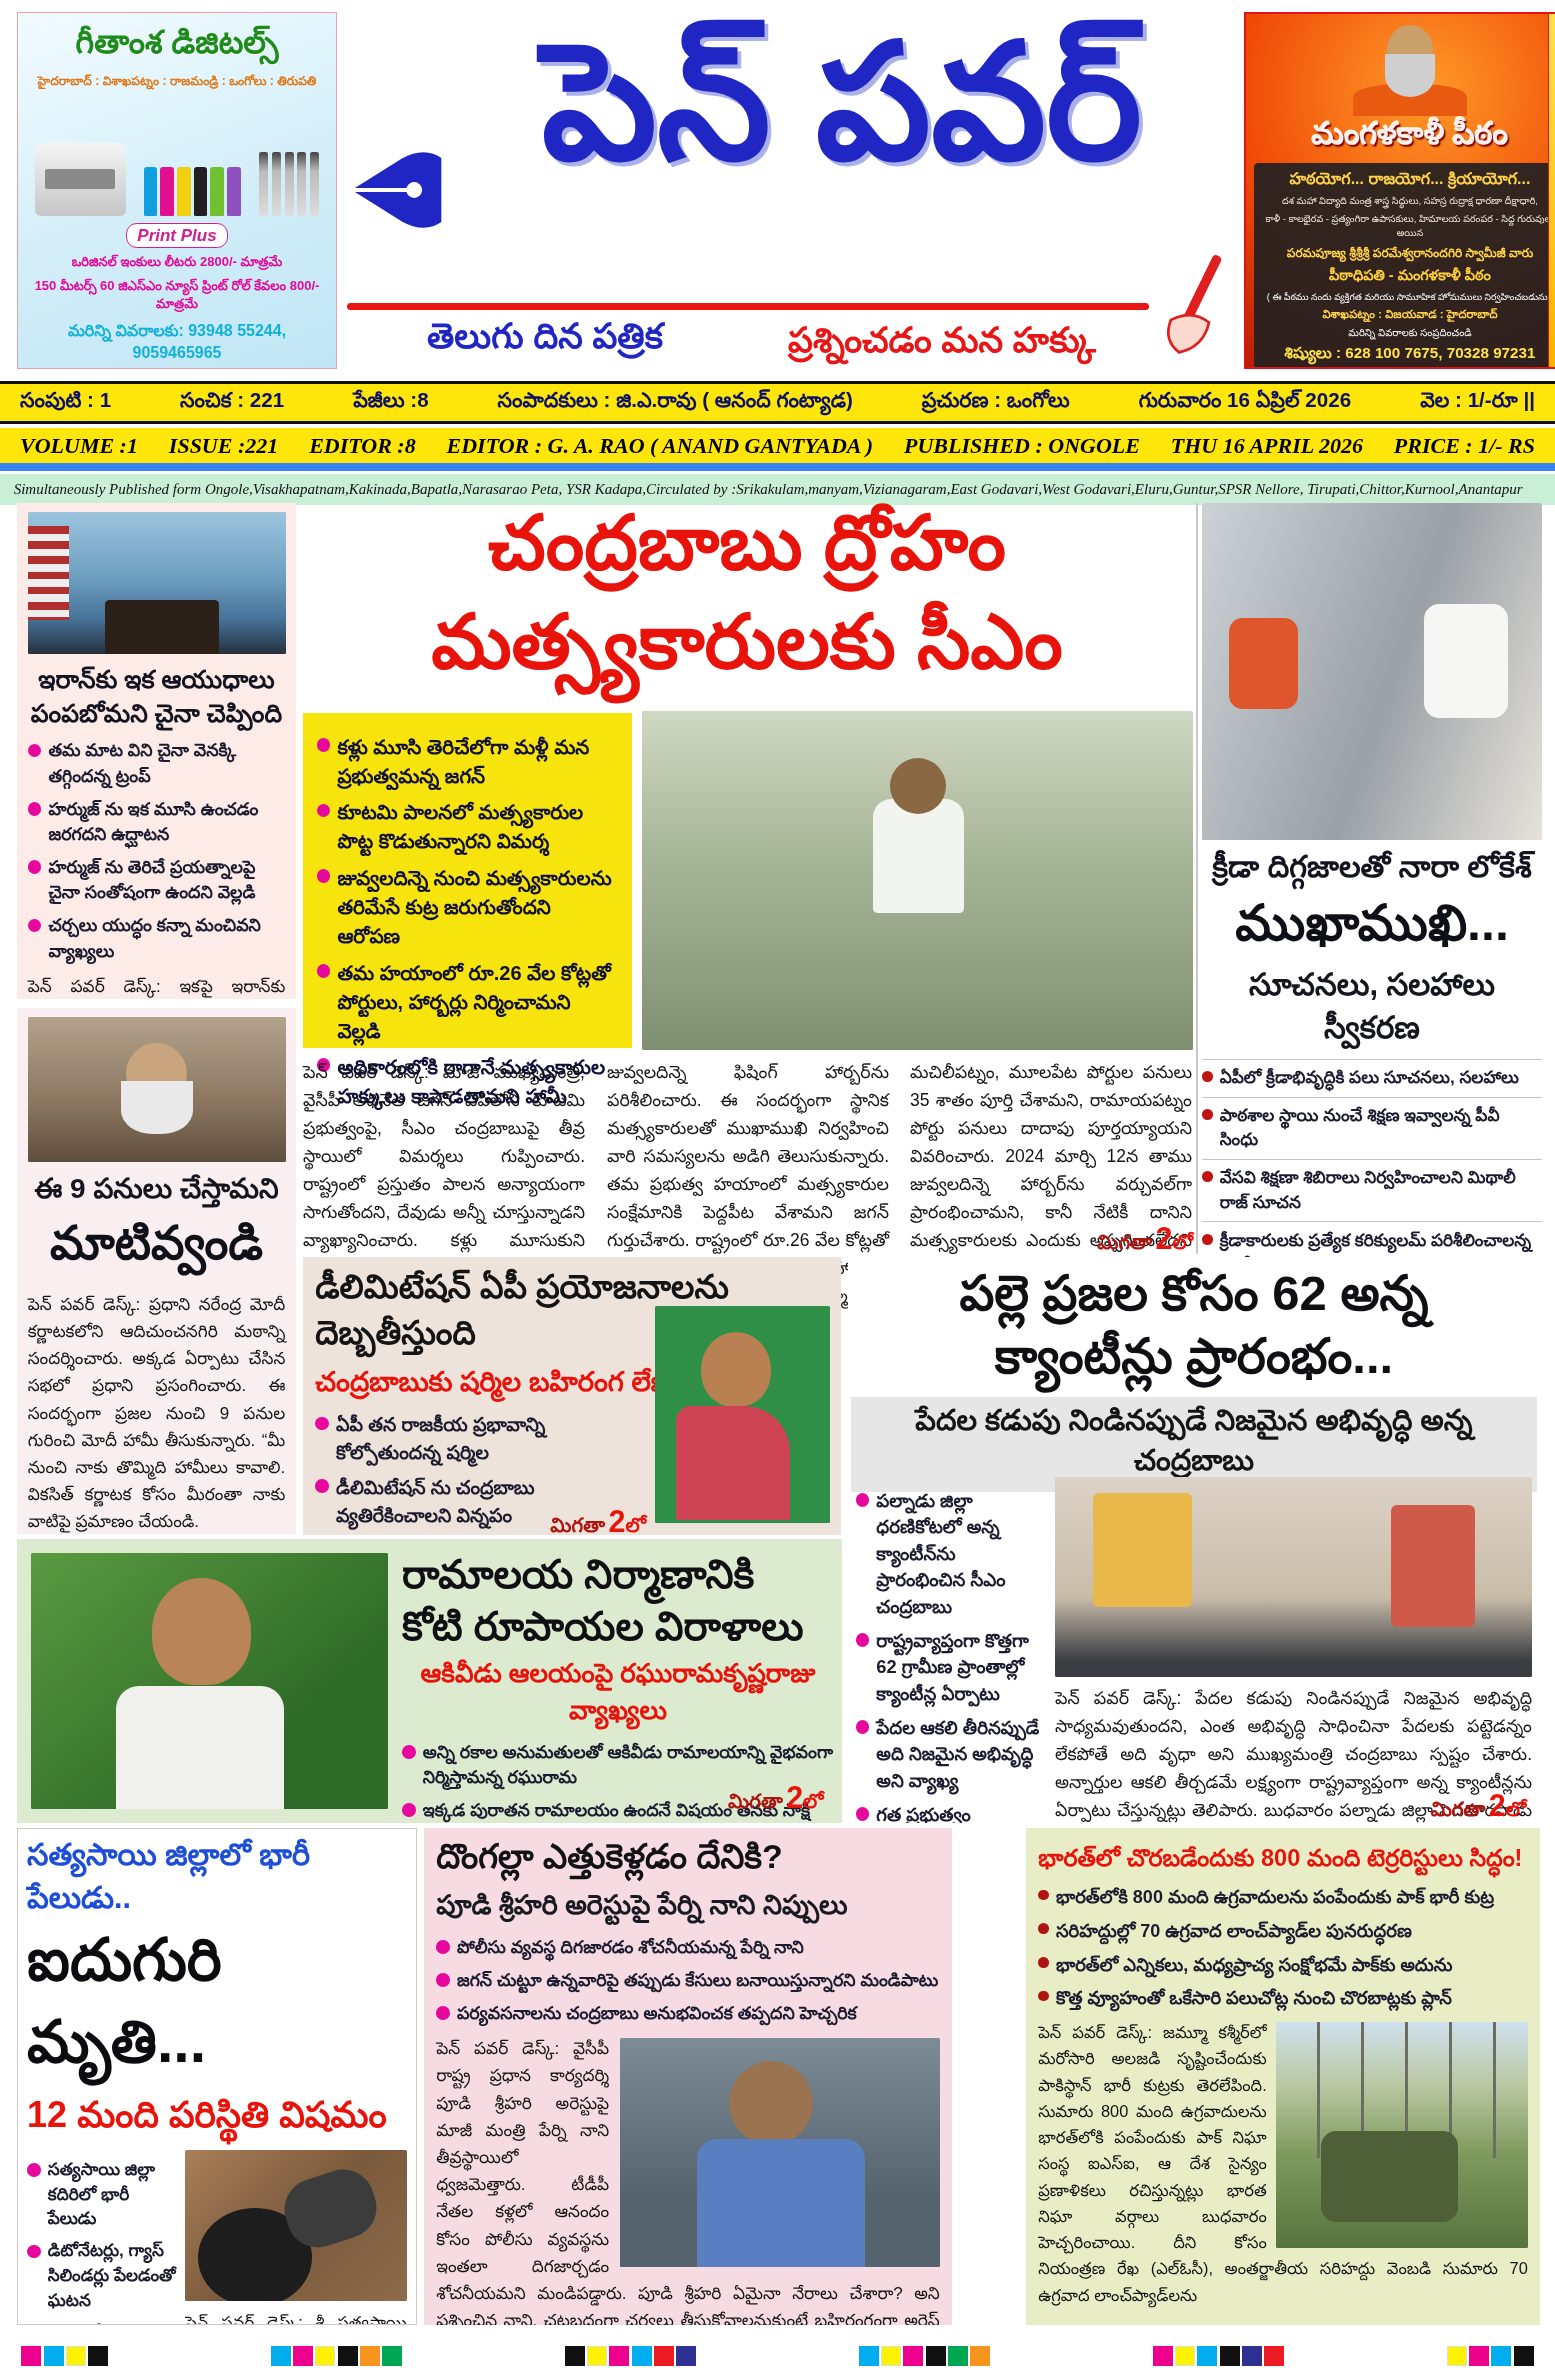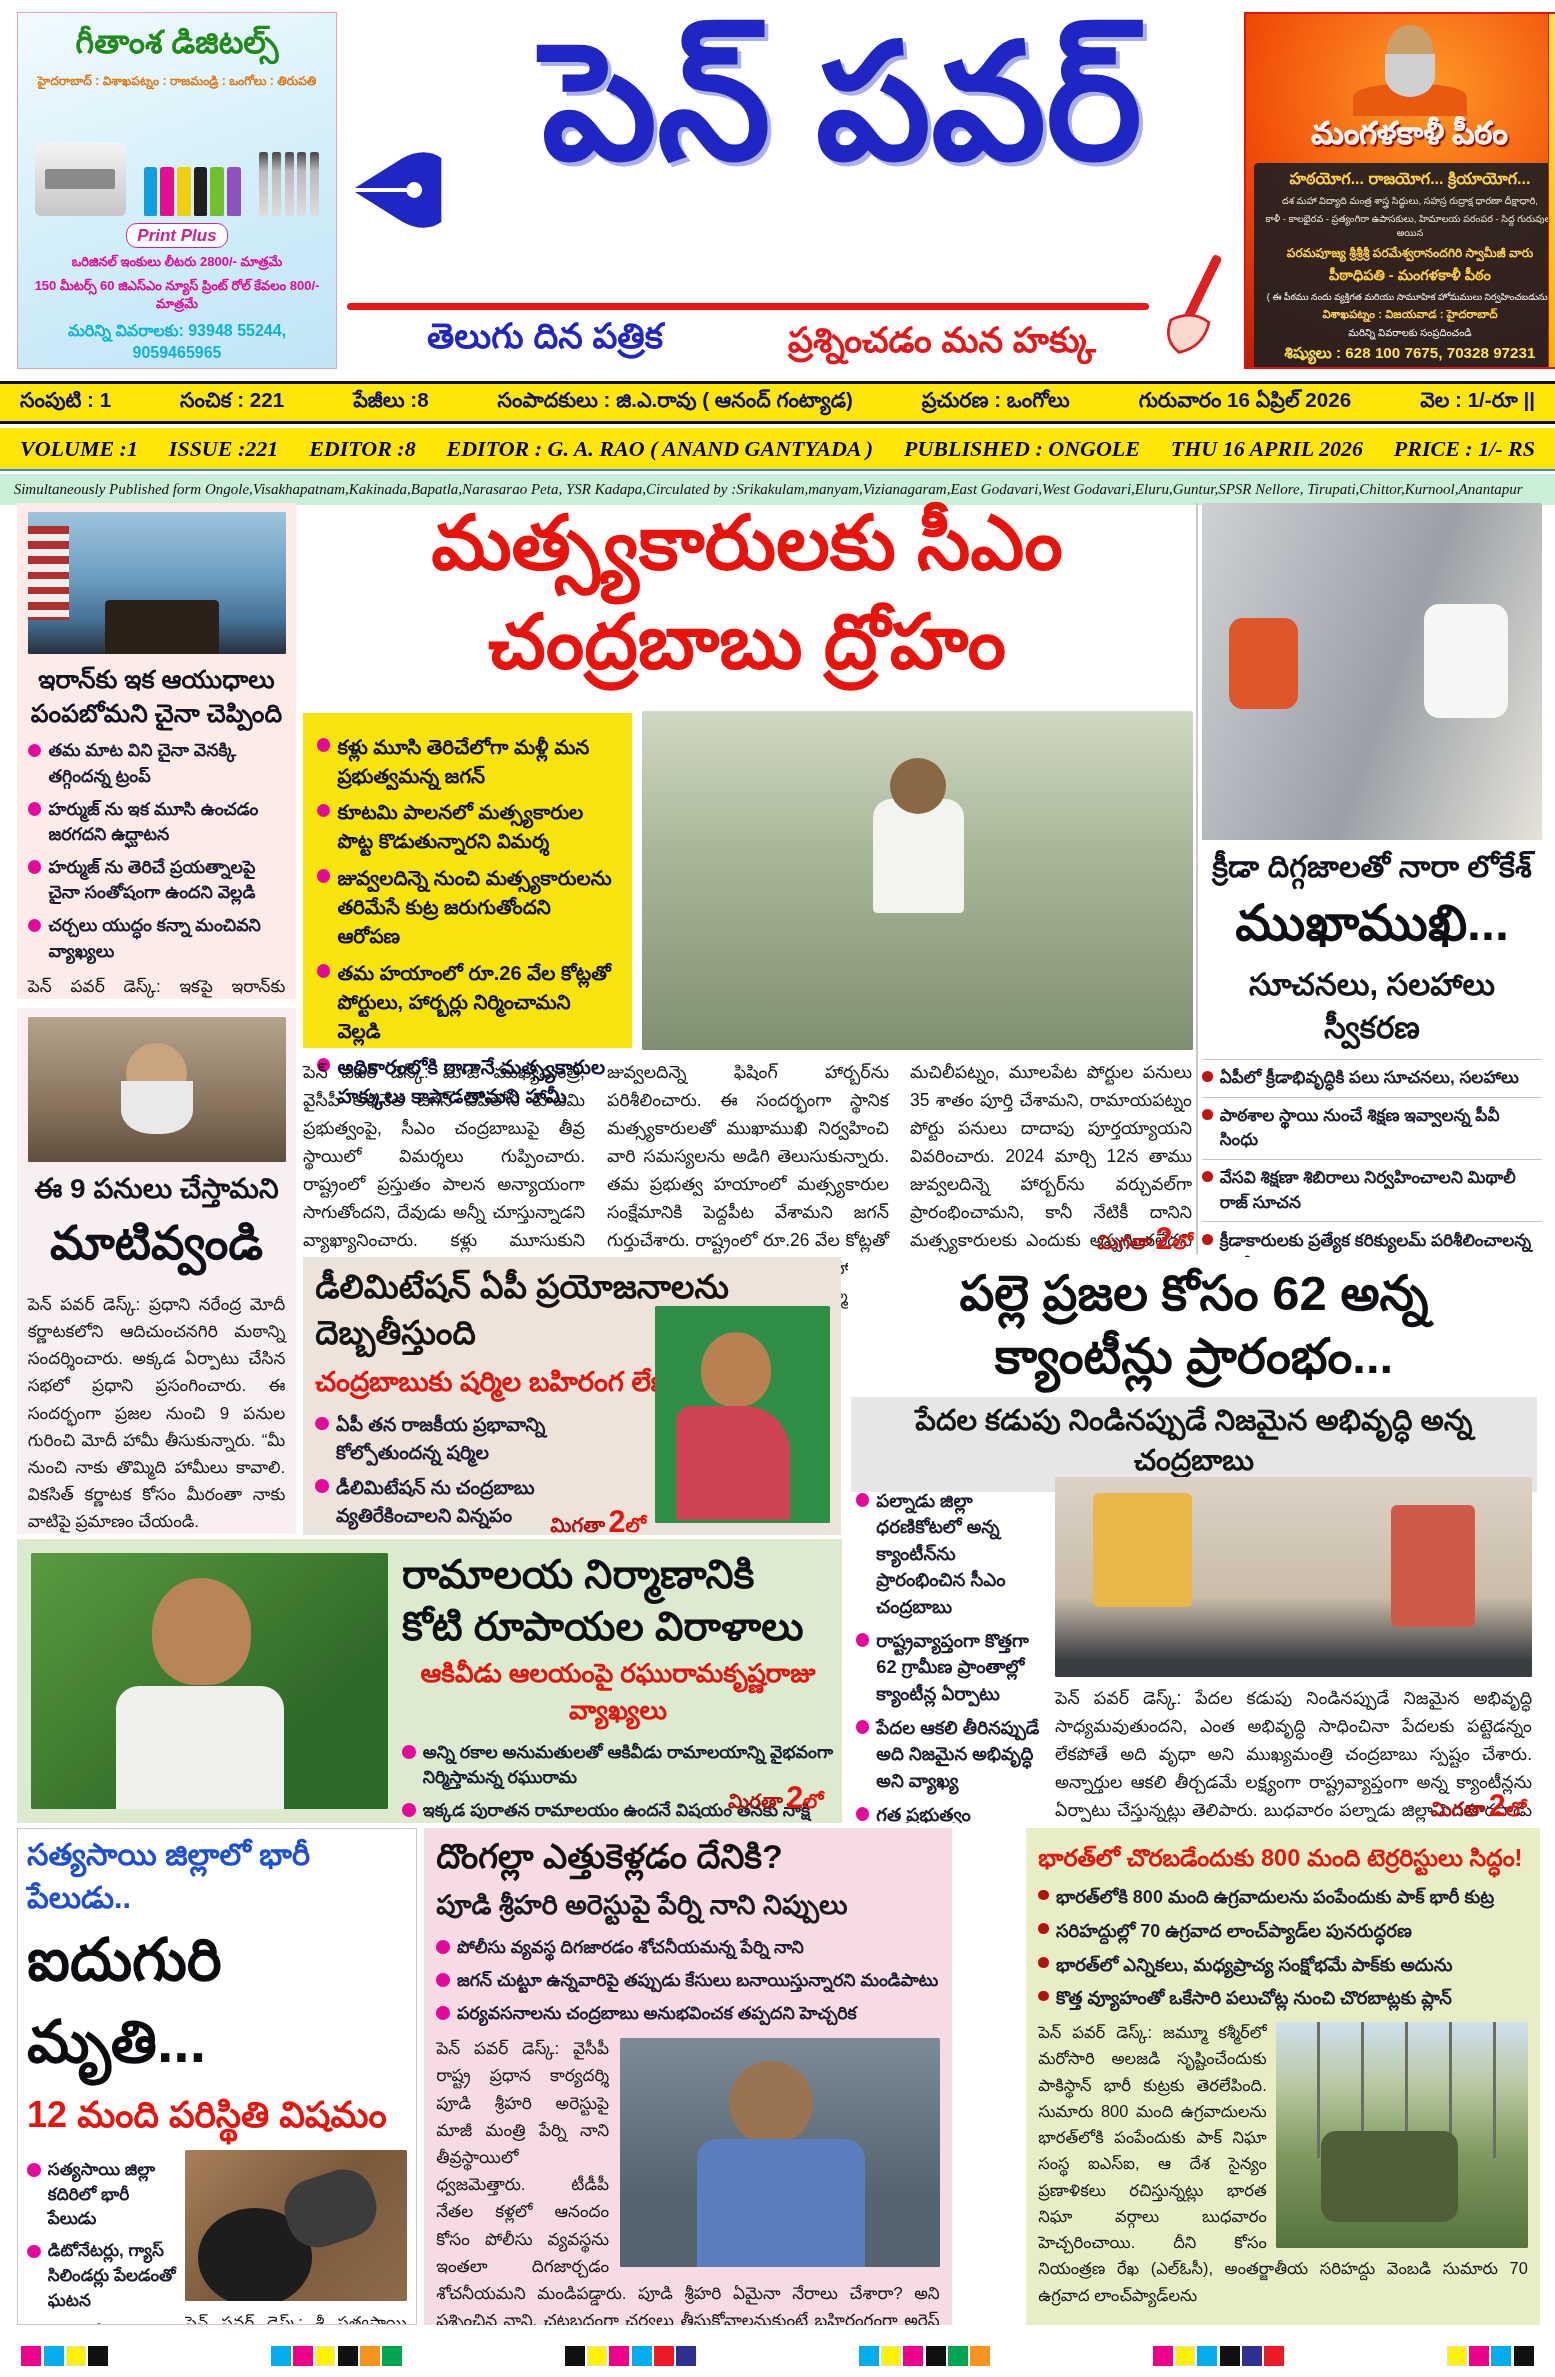--- a/index.html
+++ b/index.html
@@ -58,21 +58,21 @@
   .tag-right{position:absolute; left:759px; top:320px; width:366px; text-align:center;
     color:#e81616; font-weight:800; font-size:35px;}
   .handpen{position:absolute; left:1148px; top:252px;}
 
   
   .row1{position:absolute; left:0; top:381px; width:1555px; height:43px; background:var(--yellow);
     border-top:3px solid #101010; border-bottom:3.8px solid #101010;
     display:flex; align-items:center; justify-content:space-between; padding:0 20px;
     font-weight:800; font-size:20.6px; color:#0c1166;}
   .row2{position:absolute; left:0; top:428px; width:1555px; height:43px; background:var(--yellow);
-    border-bottom:2px solid #3b82f6; display:flex; align-items:center; justify-content:space-between;
+    border-bottom:8px solid #3b82f6; display:flex; align-items:center; justify-content:space-between;
     padding:16px 20px; font-family:"Liberation Serif",serif; font-style:italic; font-weight:700; font-size:22px; color:#000;}
   .row3{position:absolute; left:0; top:474px; width:1555px; height:30.5px; background:var(--green);
     display:flex; align-items:center; padding:0 13.7px; font-family:"Liberation Serif",serif;
     font-style:italic; font-size:15px; color:#111;}
 
   
   .art{position:absolute; overflow:hidden;}
   .b{display:flex; gap:7px; align-items:flex-start; margin-top:7.6px;}
   .dot{flex:none; width:13.7px; height:13.7px; border-radius:50%; background:var(--magenta); margin-top:5.3px;}
   .red-dots .dot{background:#c01410; width:10.7px; height:10.7px;}
@@ -291,22 +291,22 @@
     <span>EDITOR : G. A. RAO ( ANAND GANTYADA )</span>
     <span>PUBLISHED : ONGOLE</span>
     <span>THU 16 APRIL 2026</span>
     <span>PRICE :  1/- RS</span>
   </div>
   <div class="row3">
     <span>Simultaneously Published form Ongole,Visakhapatnam,Kakinada,Bapatla,Narasarao Peta, YSR Kadapa,Circulated by :Srikakulam,manyam,Vizianagaram,East Godavari,West Godavari,Eluru,Guntur,SPSR Nellore, Tirupati,Chittor,Kurnool,Anantapur</span>
   </div>
 
   <div class="lead-h">
+    <div>చంద్రబాబు ద్రోహం</div>
     <div>మత్స్యకారులకు సీఎం</div>
-    <div>చంద్రబాబు ద్రోహం</div>
   </div>
   <div class="ybox">
     <div class="b">
         <span class="dot"></span>
         <span class="bt">కళ్లు మూసి తెరిచేలోగా మళ్లీ మన ప్రభుత్వమన్న జగన్</span>
       </div>
     <div class="b">
         <span class="dot"></span>
         <span class="bt">కూటమి పాలనలో మత్స్యకారుల పొట్ట కొడుతున్నారని విమర్శ</span>
       </div>

